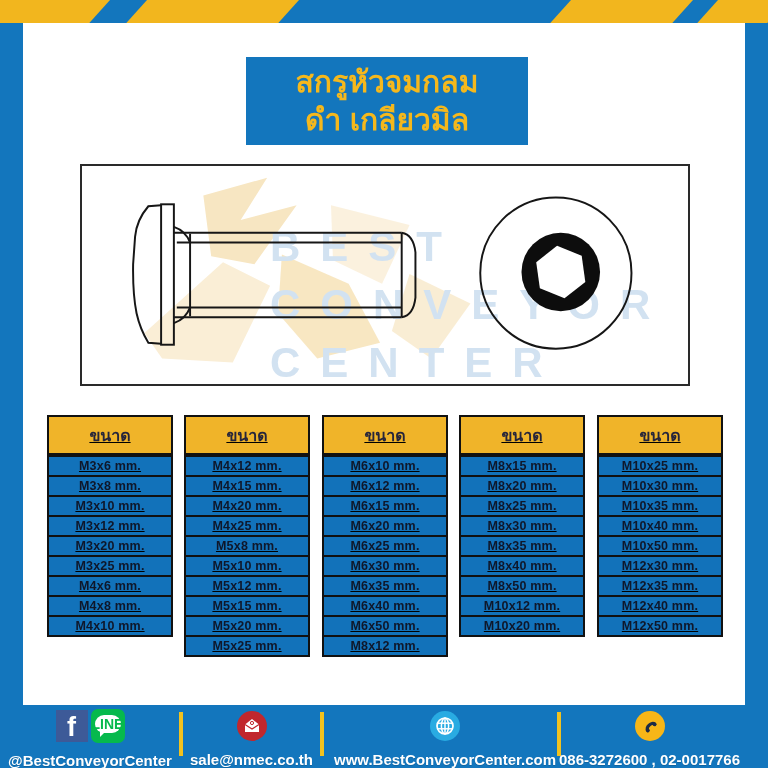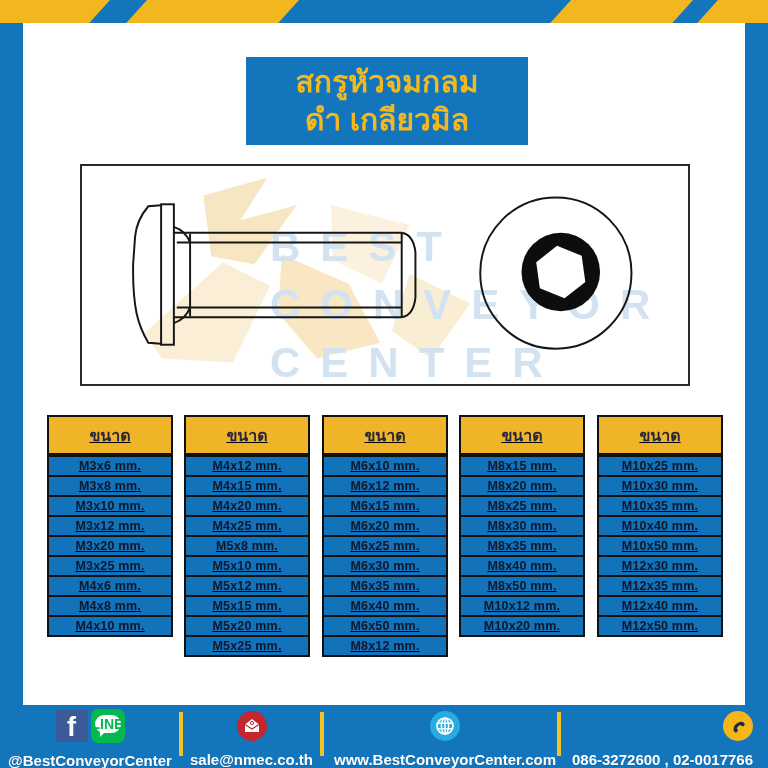--- a/index.html
+++ b/index.html
@@ -52,21 +52,21 @@
     display:flex;align-items:center;justify-content:center;
     color:#0f172a;font-size:12.5px;font-weight:bold;letter-spacing:0.2px;}
   .size-cell:first-of-type{border-top:none;}
 
   
   .footer{position:absolute;left:0;top:705px;width:768px;height:63px;background:var(--blue);}
   .f-section{position:absolute;top:0;height:63px;display:flex;flex-direction:column;align-items:center;justify-content:flex-start;}
   .f-sec1{left:0;width:180px;}
   .f-sec2{left:183px;width:137px;}
   .f-sec3{left:329px;width:232px;}
-  .f-sec4{left:546px;width:207px;align-items:flex-end;}
+  .f-sec4{left:546px;width:207px;}
   .f-divider{position:absolute;top:7px;width:4px;height:44px;background:#f2c21e;}
   .f-div1{left:179px;}
   .f-div2{left:320px;}
   .f-div3{left:557px;}
   .f-icons{height:38px;margin-top:4px;display:flex;align-items:center;gap:3px;}
   .f-label{color:#fff;font-weight:bold;font-size:15px;white-space:nowrap;margin-top:9px;
     text-shadow:0 1px 0 rgba(0,0,0,0.15);}
   .fb-icon{width:32px;height:32px;background:#3d5a98;color:#fff;font-weight:bold;font-size:27px;
     display:flex;align-items:flex-end;justify-content:center;line-height:30px;overflow:hidden;}
   .line-icon{width:34px;height:34px;background:#06b94d;border-radius:7px;position:relative;}

